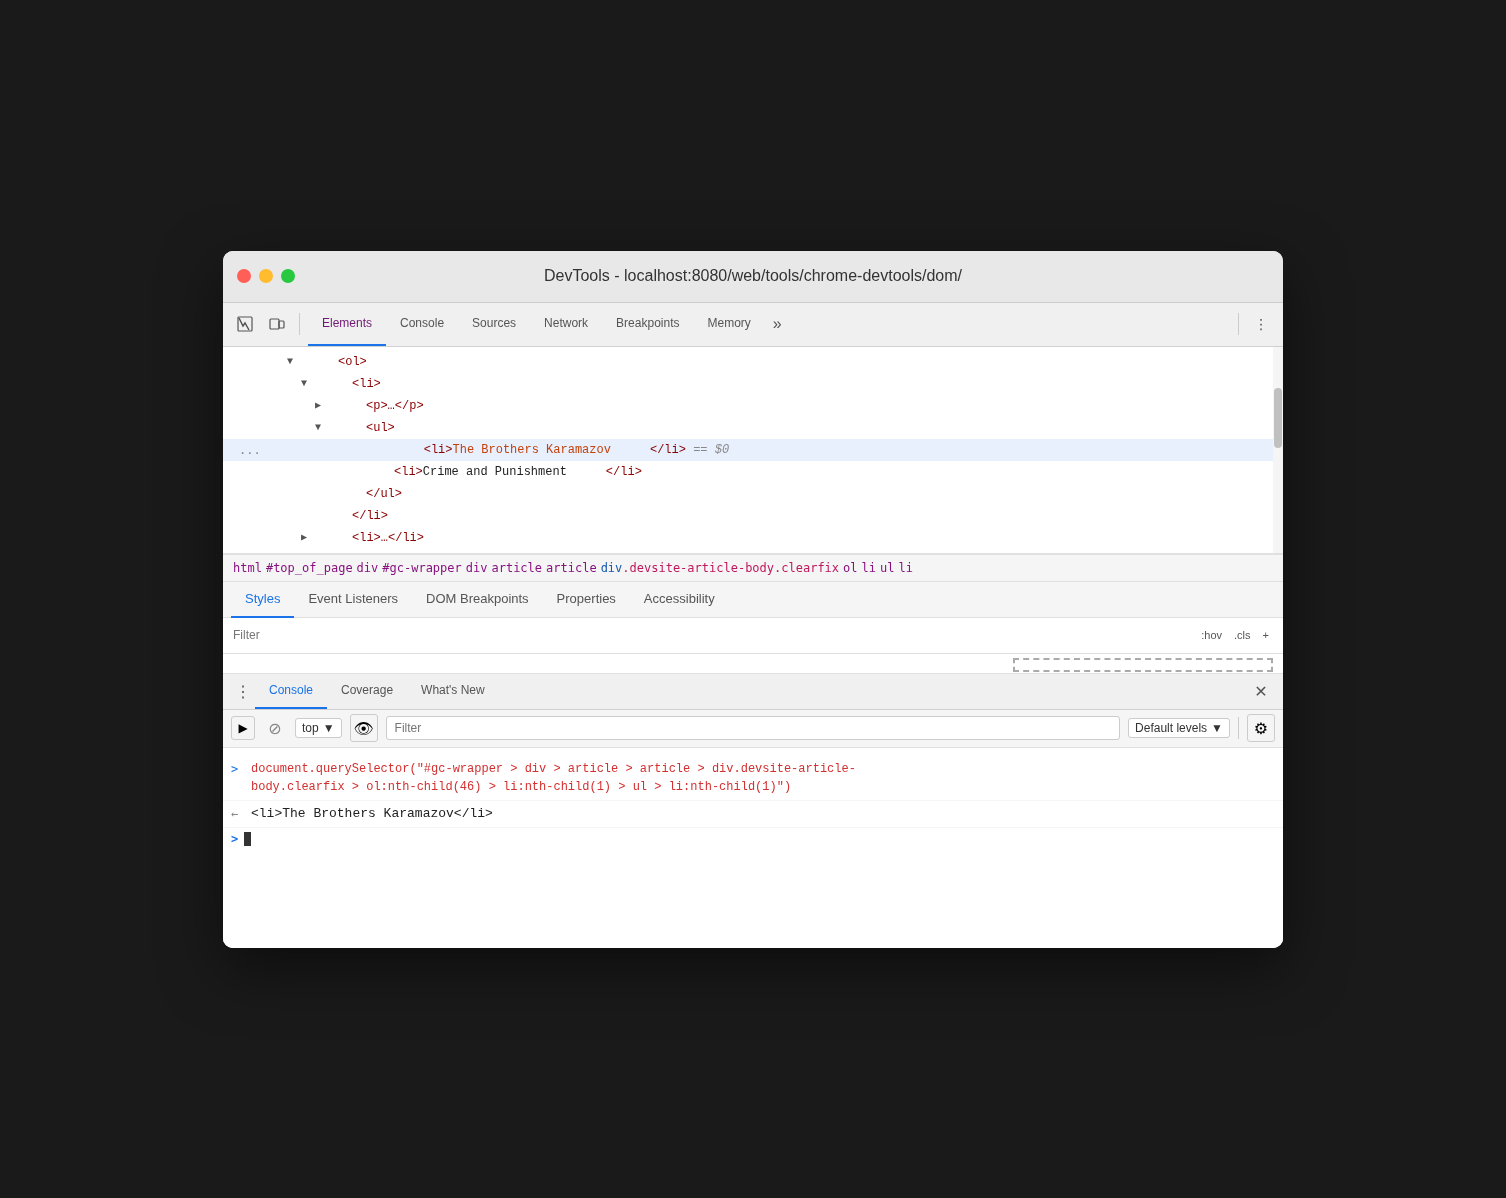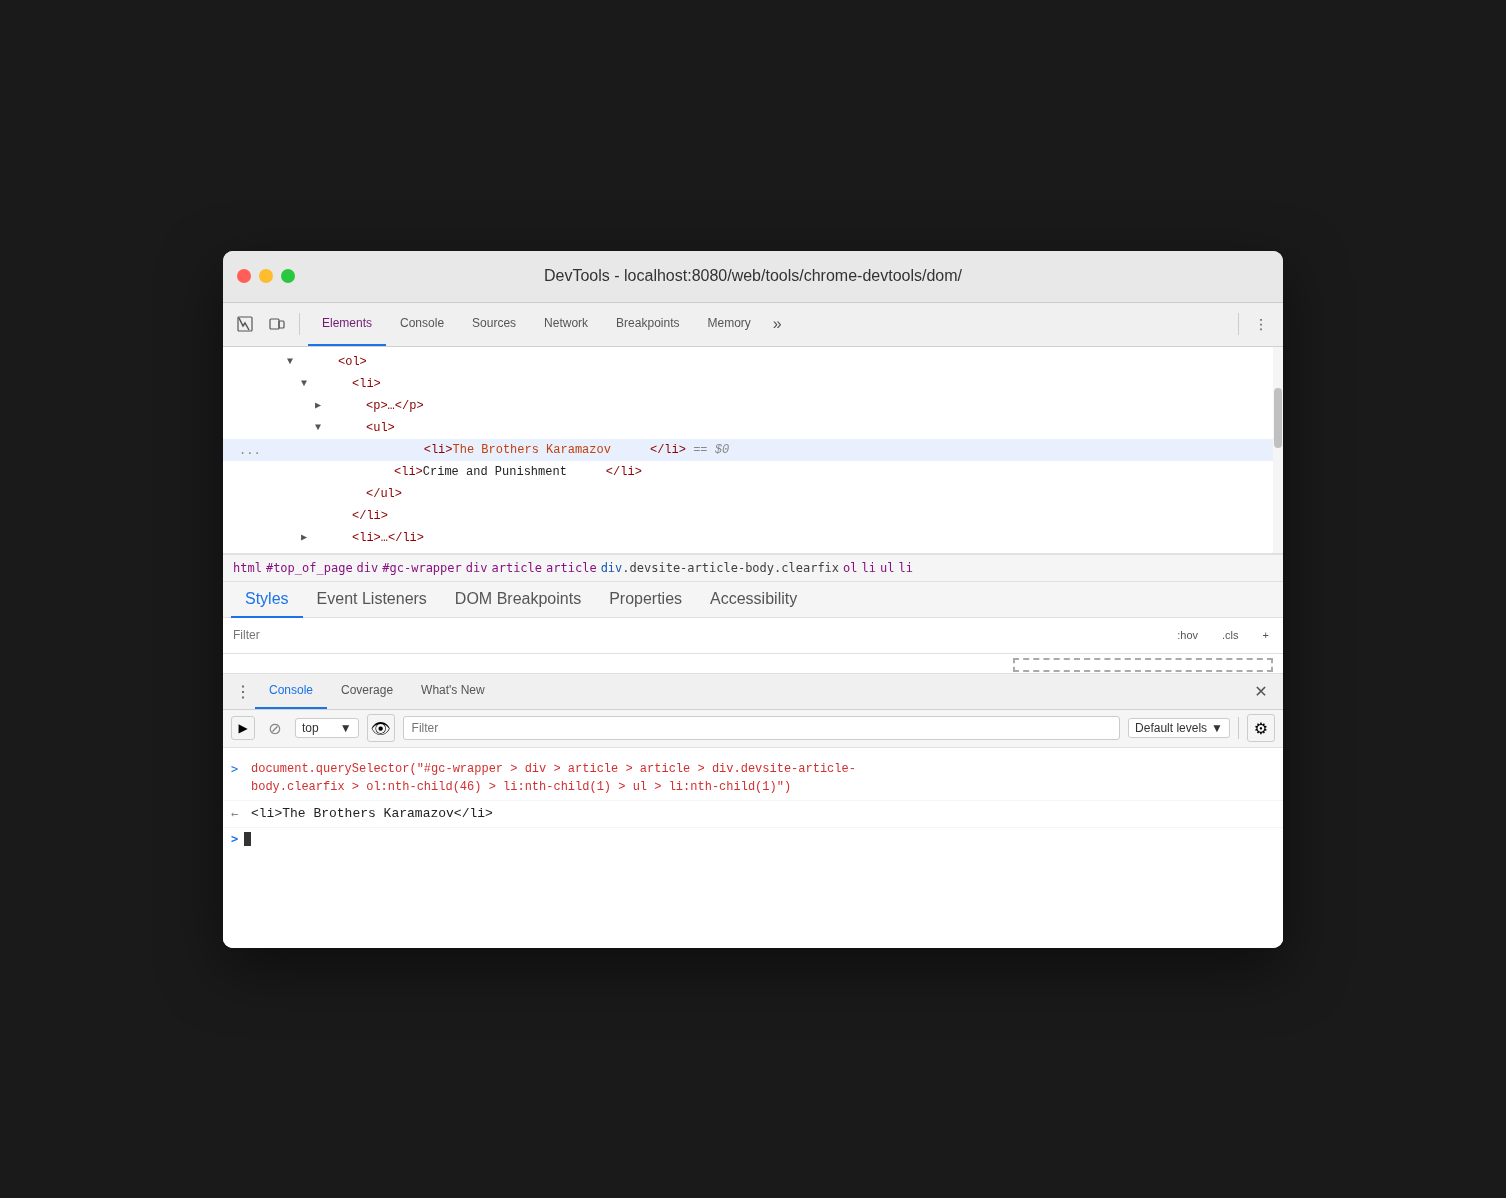--- a/index.html
+++ b/index.html
@@ -194,21 +194,21 @@
       display: flex;
       align-items: stretch;
       padding: 0 8px;
       height: 36px;
     }
     .sub-tab {
       padding: 0 14px;
       height: 36px;
       display: flex;
       align-items: center;
-      font-size: 16px;
+      font-size: 13px;
       color: #555;
       cursor: pointer;
       border-bottom: 2px solid transparent;
     }
     .sub-tab.active {
       color: #1a73e8;
       border-bottom: 2px solid #1a73e8;
     }
     
     .filter-bar {
@@ -225,21 +225,21 @@
       border: none;
       outline: none;
       font-size: 12px;
       background: transparent;
       color: #333;
       font-family: inherit;
     }
     .filter-buttons {
       display: flex;
       align-items: center;
-      gap: 16px;
+      gap: 4px;
     }
     .filter-btn {
       font-size: 11px;
       color: #555;
       cursor: pointer;
       padding: 2px 4px;
       border-radius: 3px;
     }
     
     .dashed-area {
@@ -329,21 +329,21 @@
       display: flex;
       align-items: center;
       justify-content: center;
       cursor: pointer;
       color: #888;
       font-size: 16px;
     }
     .console-context-select {
       display: flex;
       align-items: center;
-      gap: 21px;
+      gap: 4px;
       font-size: 12px;
       color: #333;
       cursor: pointer;
       padding: 2px 6px;
       border: 1px solid #ccc;
       border-radius: 3px;
       background: #fff;
     }
     .console-eye {
       width: 28px;
@@ -510,21 +510,21 @@
   </div>
 
   <div class="breadcrumb">
     <span class="breadcrumb-item">html</span>
     <span class="breadcrumb-item">#top_of_page</span>
     <span class="breadcrumb-item">div</span>
     <span class="breadcrumb-item">#gc-wrapper</span>
     <span class="breadcrumb-item">div</span>
     <span class="breadcrumb-item">article</span>
     <span class="breadcrumb-item">article</span>
-    <span class="breadcrumb-item attr-link">div<span style="color:#404040">.devsite-article-body.clearfix</span></span>
+    <span class="breadcrumb-item attr-link">div<span style="color:#be185d">.devsite-article-body.clearfix</span></span>
     <span class="breadcrumb-item">ol</span>
     <span class="breadcrumb-item">li</span>
     <span class="breadcrumb-item">ul</span>
     <span class="breadcrumb-item">li</span>
   </div>
 
   <div class="sub-tab-bar">
     <div class="sub-tab active">Styles</div>
     <div class="sub-tab">Event Listeners</div>
     <div class="sub-tab">DOM Breakpoints</div>

